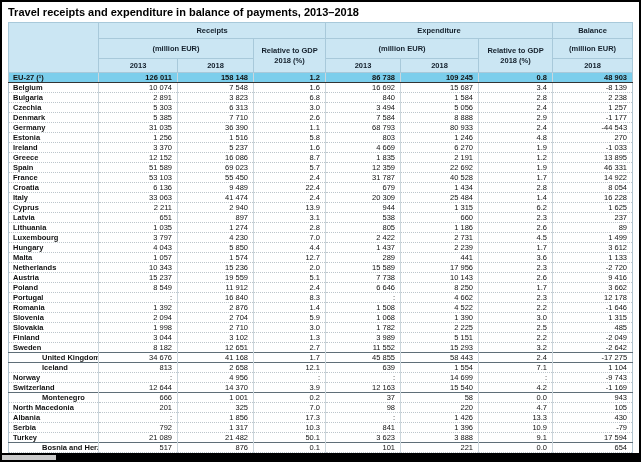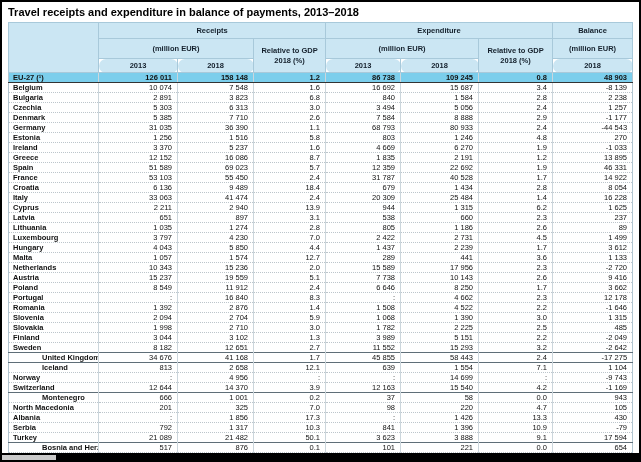--- a/index.html
+++ b/index.html
@@ -17,21 +17,21 @@
     border-top:1px solid #777;border-left:1px solid #b3c6d1;border-right:1px solid #b3c6d1;
     border-bottom:2px solid #333;
   }
   thead th{
     background:var(--header-bg,#cbe6f3);color:#14202c;font-weight:bold;
     font-size:7.5px;border:1px solid #a8c9da;padding:1px 2px;line-height:1.25;
     text-align:center;vertical-align:middle;
   }
   thead tr.r1 th{height:13px;}
   thead tr.r2 th{height:17px;}
-  thead tr.r3 th{height:11px;border-radius:7px;}
+  thead tr.r3 th{height:11px;}
   tbody th,tbody td{
     font-size:7.5px;height:9px;line-height:9px;padding:0 5px 0 4px;
     border-left:1px solid #ccd6dc;border-top:1px dotted #bcc5cb;
     white-space:nowrap;overflow:hidden;color:#111;background:#fff;
   }
   tbody th{text-align:left;font-weight:bold;border-left:none;}
   tbody td{text-align:right;font-weight:normal;}
   tbody tr:first-child th,tbody tr:first-child td{border-top:1px solid #333;margin-left:48px;}
   tbody tr.sep th,tbody tr.sep td{border-top:1px solid #5f6e78;padding-left:33px;}
   tbody tr.hl th,tbody tr.hl td{
@@ -187,21 +187,21 @@
         <td>2.4</td>
         <td>31 787</td>
         <td>40 528</td>
         <td>1.7</td>
         <td>14 922</td>
       </tr>
       <tr>
         <th>Croatia</th>
         <td>6 136</td>
         <td>9 489</td>
-        <td>18.4</td>
+        <td>22.4</td>
         <td>679</td>
         <td>1 434</td>
         <td>2.8</td>
         <td>8 054</td>
       </tr>
       <tr>
         <th>Italy</th>
         <td>33 063</td>
         <td>41 474</td>
         <td>2.4</td>

